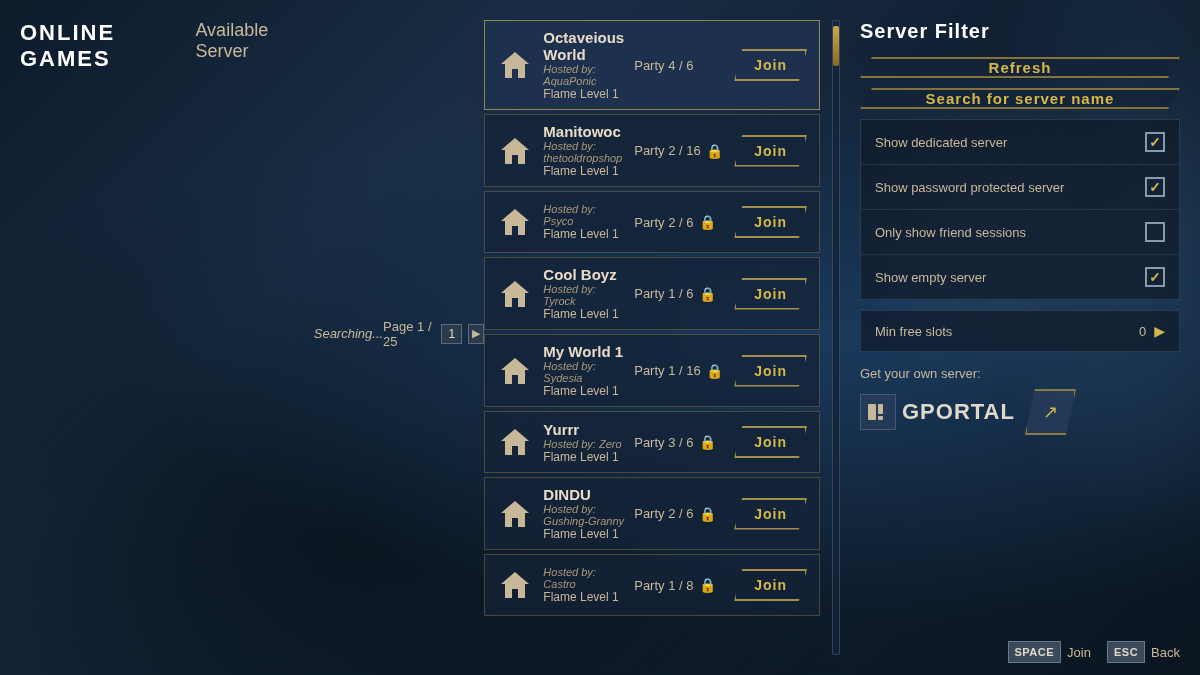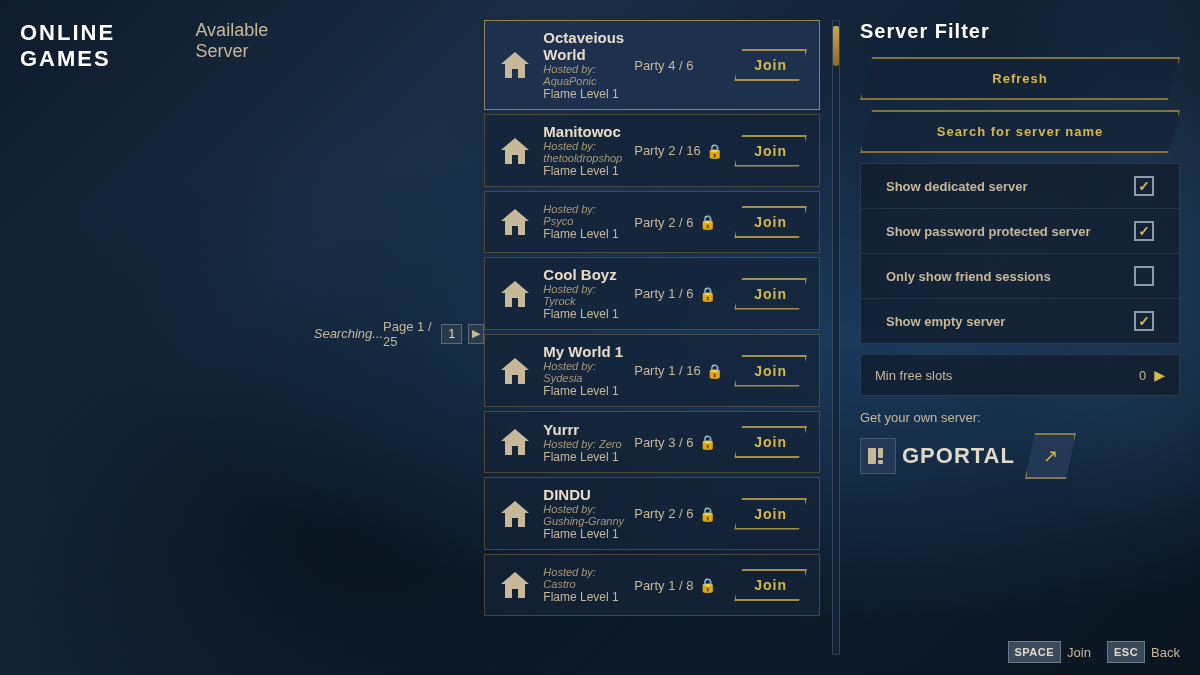--- a/index.html
+++ b/index.html
@@ -250,46 +250,45 @@
       font-weight: 700;
       color: #ffffff;
       letter-spacing: 1px;
       margin-bottom: 4px;
     }
 
     .filter-btn {
       background: rgba(20, 35, 55, 0.75);
       border: 2px solid rgba(180, 150, 60, 0.7);
       color: #d4b84a;
-      font-size: 13px;
+      font-size: 15px;
       font-weight: 700;
-      padding: 12px 10px;
+      padding: 0 10px;
       cursor: pointer;
       text-align: center;
       letter-spacing: 1px;
       clip-path: polygon(12px 0%, 100% 0%, calc(100% - 12px) 100%, 0% 100%);
       width: 100%;
     }
 
     .filter-options {
       display: flex;
       flex-direction: column;
       gap: 0;
       background: rgba(15, 25, 40, 0.7);
       border: 1px solid rgba(80, 100, 130, 0.4);
     }
 
     .filter-option {
       display: flex;
       align-items: center;
       justify-content: space-between;
-      padding: 12px 25px;
+      padding: 12px 14px;
       border-bottom: 1px solid rgba(80, 100, 130, 0.3);
       cursor: pointer;
-      font-weight: bold;
     }
 
     .filter-option:last-child {
       border-bottom: none;
     }
 
     .filter-option-label {
       font-size: 13px;
       color: #c8b89a;
     }

